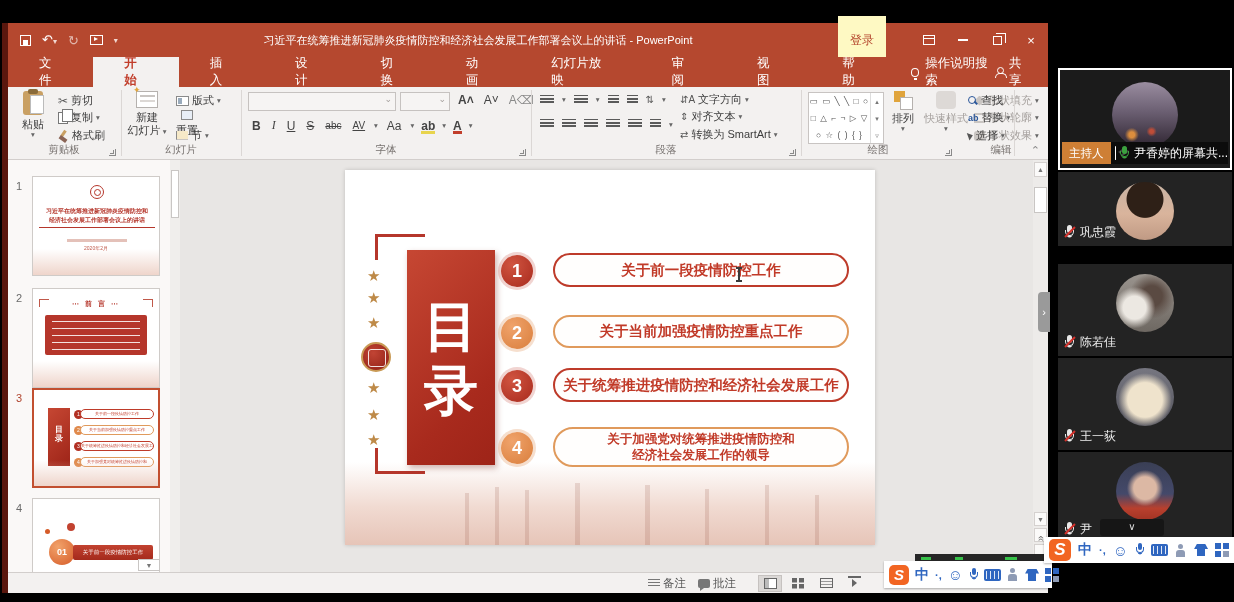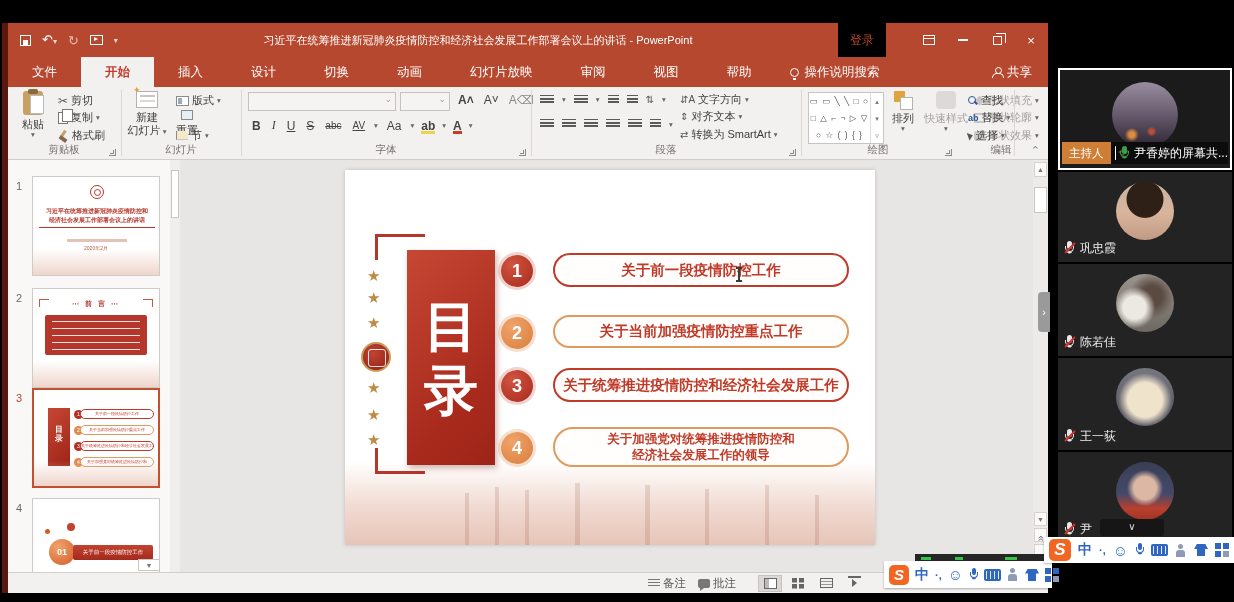--- a/index.html
+++ b/index.html
@@ -17,32 +17,32 @@
   .qat{ display:flex; align-items:center; gap:11px; margin-left:12px; }
   .ic-save{ width:11px; height:11px; border:1.5px solid #fff; position:relative; }
   .ic-save::after{ content:""; position:absolute; left:2px; top:4px; width:5px; height:5px; background:#fff; }
   .qglyph{ font-size:13px; line-height:13px; color:#fff; }
   .qcaret{ font-size:8px; color:#f3d9d2; }
   .ic-show{ width:13px; height:10px; border:1.5px solid #fff; position:relative; }
   .ic-show::after{ content:""; position:absolute; left:3px; top:1px; border-left:4px solid #fff;
                    border-top:2.5px solid transparent; border-bottom:2.5px solid transparent; }
   .tb-title{ flex:1; text-align:center; font-size:11px; white-space:nowrap; overflow:hidden; }
   .winbtns{ display:flex; align-items:center; gap:0; }
-  .login-btn{ background:#000000; color:#B5482F; font-size:12px; padding:16px 12px; margin-right:26px; cursor:default; }
+  .login-btn{ background:#fef9c3; color:#B5482F; font-size:12px; padding:16px 12px; margin-right:26px; cursor:default; }
   .wbtn{ width:34px; height:26px; display:flex; align-items:center; justify-content:center; color:#fff; font-size:13px; }
   .ic-ribopts{ width:12px; height:10px; border:1.2px solid #fff; position:relative; }
   .ic-ribopts::after{ content:""; position:absolute; left:0; top:2px; width:10px; height:1.2px; background:#fff; }
   .ic-min{ width:10px; height:1.5px; background:#fff; }
   .ic-restore{ width:9px; height:9px; border:1.2px solid #fff; position:relative; }
   .ic-restore::after{ content:""; position:absolute; left:2px; top:-4px; width:9px; height:9px; border:1.2px solid #fff; border-bottom:none; border-left:none; }
 
   
   .tabrow{ position:absolute; left:0; top:34px; width:100%; height:30px; background:#B5482F;
            display:flex; align-items:stretch; color:#fff; font-size:12.5px; }
-  .tab{ padding:0 24px; display:flex; align-items:center; }
+  .tab{ padding:0 31px; display:flex; align-items:center; }
   .tab.active{ background:#F3F1F0; color:#C13E2B; font-weight:bold; }
   .tellme{ display:flex; align-items:center; gap:6px; margin-left:14px; }
   .ic-bulb{ width:9px; height:9px; border:1.3px solid #fff; border-radius:50%; position:relative; }
   .ic-bulb::after{ content:""; position:absolute; left:2px; top:9px; width:3px; height:2px; background:#fff; }
   .share{ margin-left:auto; display:flex; align-items:center; gap:5px; padding-right:16px; }
   .ic-person{ width:10px; height:10px; position:relative; }
   .ic-person::before{ content:""; position:absolute; left:2.5px; top:0; width:5px; height:5px; border:1.2px solid #fff; border-radius:50%; }
   .ic-person::after{ content:""; position:absolute; left:0; top:6px; width:10px; height:4px; border:1.2px solid #fff; border-bottom:none; border-radius:5px 5px 0 0; }
 
   
@@ -660,21 +660,21 @@
   <div class="meet">
     <div class="tile active" style="top:68px;height:102px;">
       <span class="avatar av1"></span>
       <div class="lbar">
         <span class="hostbadge">主持人</span>
         <span class="ic-sharescr"></span>
         <span class="mic on"></span>
         <span>尹香婷的屏幕共...</span>
       </div>
     </div>
-    <div class="tile" style="top:172px;height:90px;">
+    <div class="tile" style="top:172px;height:74px;">
       <span class="avatar av2"></span>
       <div class="plabel">
         <span class="mic muted">
             <span class="slash"></span>
           </span>
         <span>巩忠霞</span>
       </div>
     </div>
     <div class="tile" style="top:358px;height:92px;">
       <span class="avatar av4"></span>

